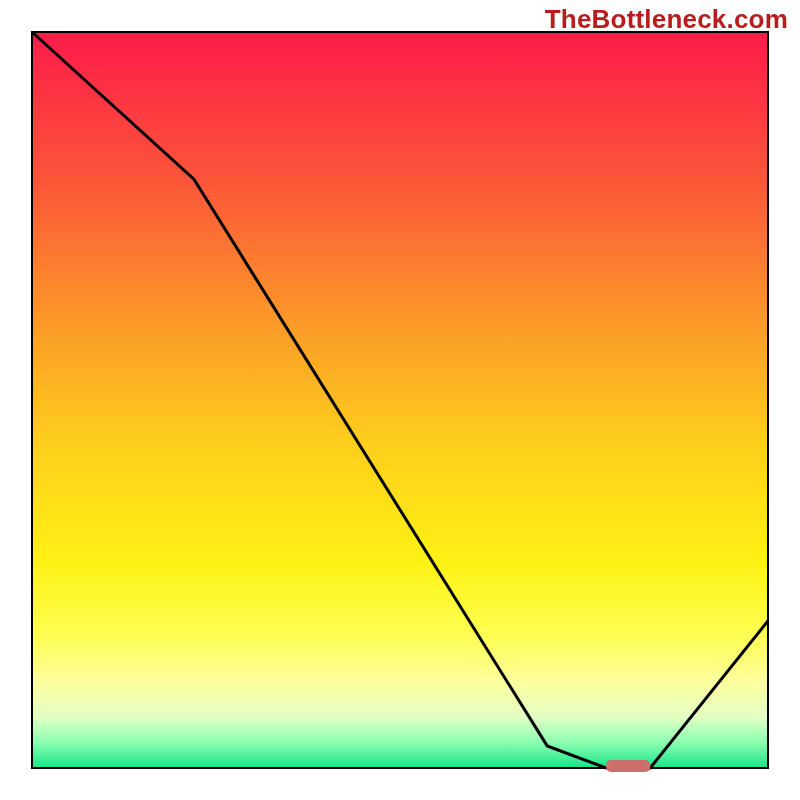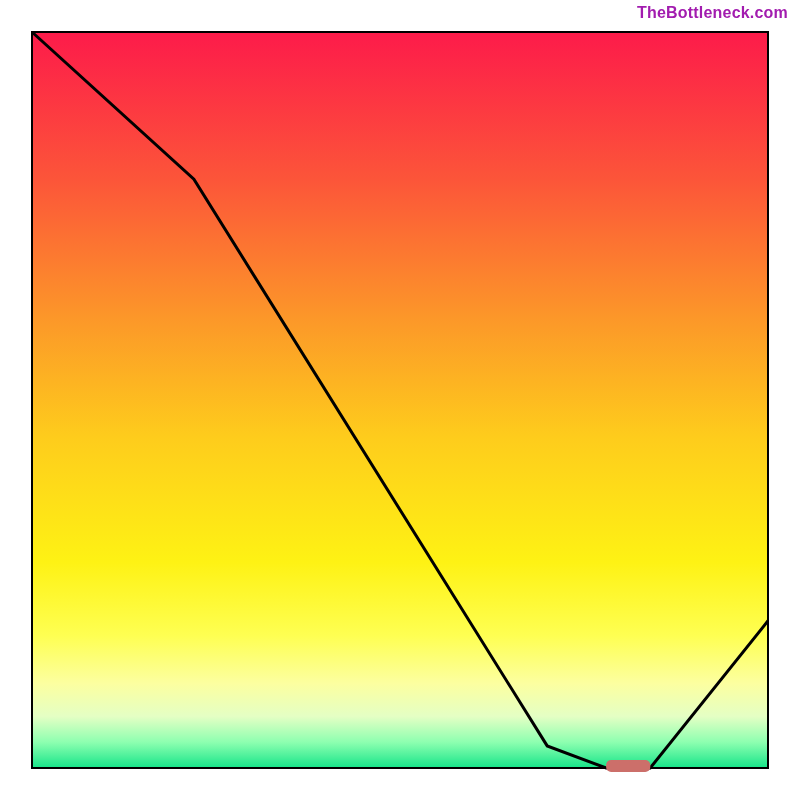--- a/index.html
+++ b/index.html
@@ -13,23 +13,23 @@
   }
   .container {
     position: relative;
     width: 800px;
     height: 800px;
   }
   .watermark {
     position: absolute;
     top: 4px;
     right: 12px;
-    font-size: 16px;
+    font-size: 26px;
     font-weight: 600;
-    color: #a21caf;
+    color: #b91c1c;
     letter-spacing: 0.2px;
     z-index: 5;
   }
   svg.chart {
     position: absolute;
     top: 0;
     left: 0;
   }
 </style>
 </head>

